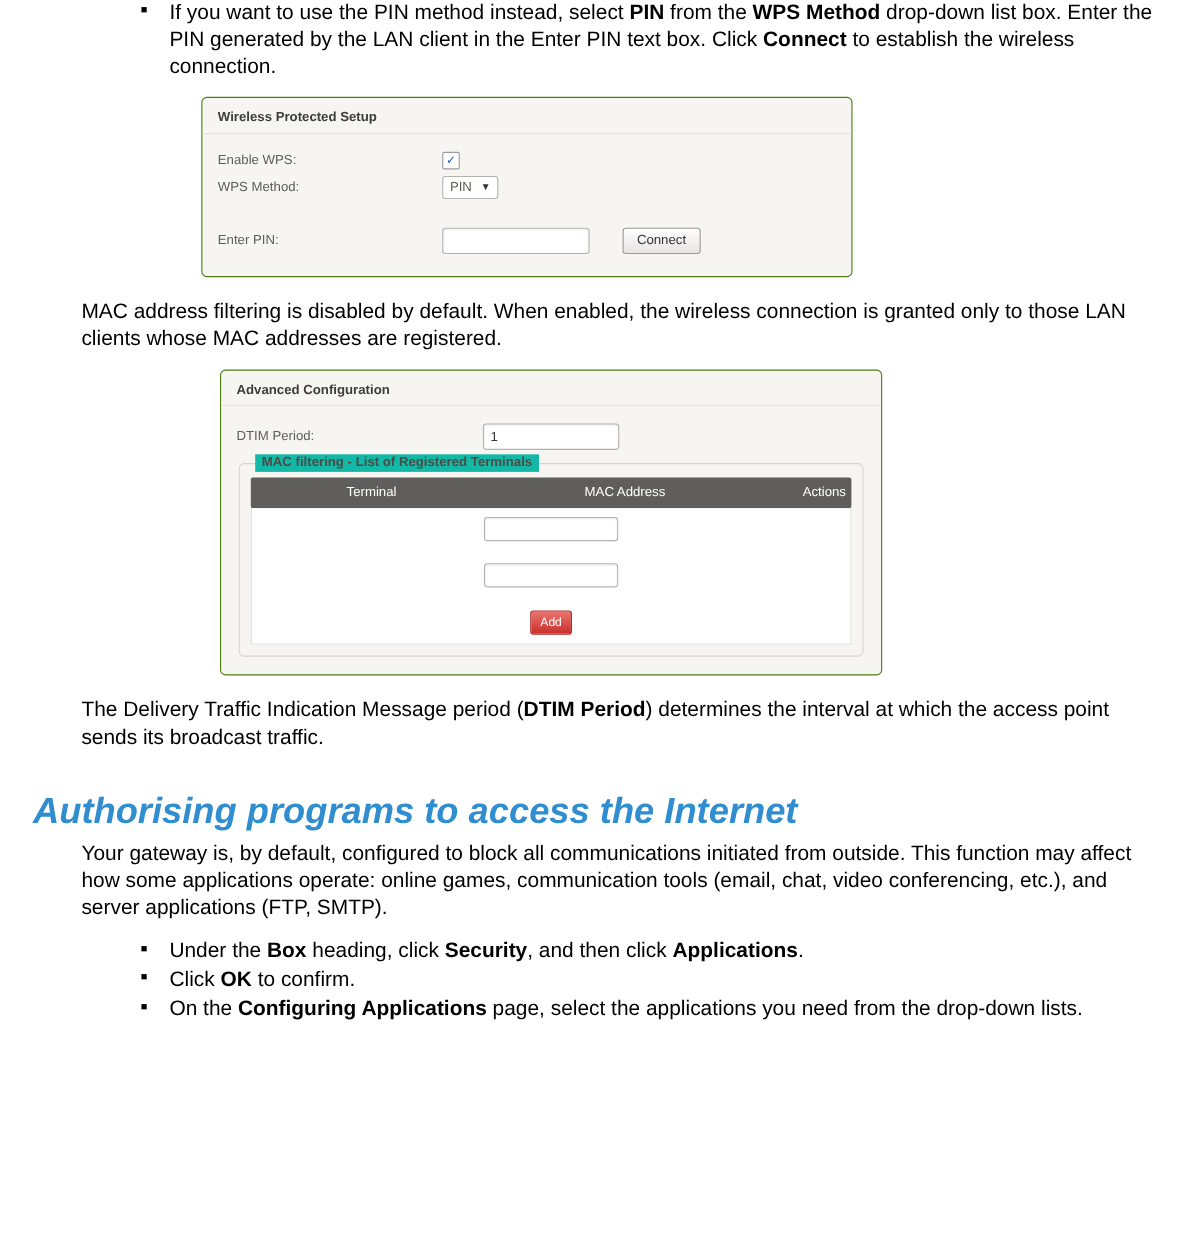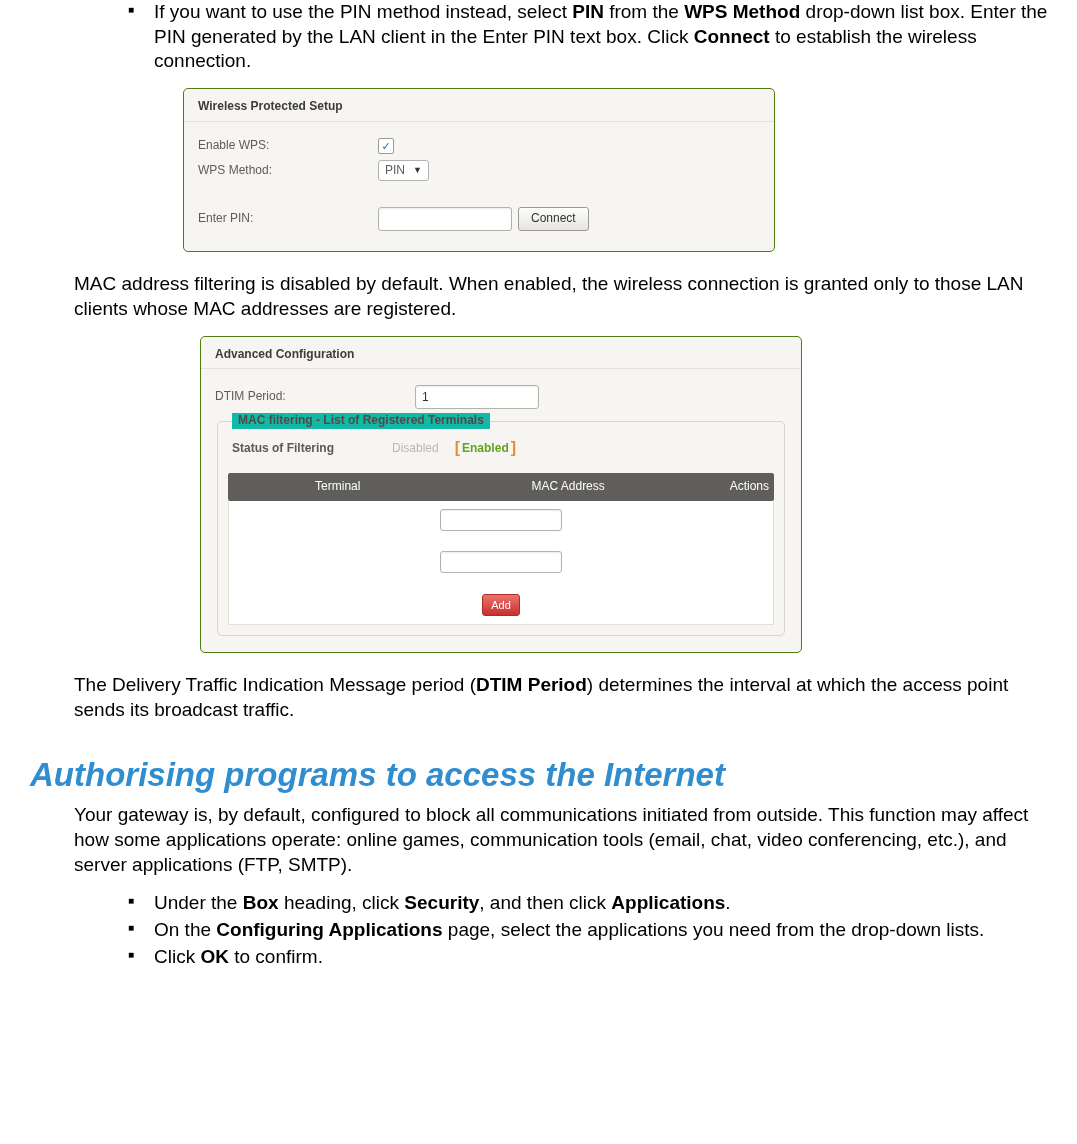--- a/index.html
+++ b/index.html
@@ -55,20 +55,21 @@
     color: #3d3c39;
     border-bottom: 1px solid #e3e1dc;
   }
   .panel-body {
     padding: 10px 14px 14px;
   }
   .row {
     display: flex;
     align-items: center;
     margin: 6px 0;
+    gap: 24px;
   }
   .row .label {
     width: 180px;
   }
   .inset-checkbox {
     width: 14px;
     height: 14px;
     background: #fff;
     border: 1px solid #9b9a96;
     display: inline-flex;
@@ -255,29 +256,20 @@
     <div class="panel-head">Advanced Configuration</div>
     <div class="panel-body">
       <div class="row">
         <span class="label" style="width:200px;">DTIM Period:</span>
         <span class="txt-input" style="width:110px;">1</span>
       </div>
 
       <div class="fieldset">
         <div class="legend">MAC filtering - List of Registered Terminals</div>
 
-        <div class="status-row">
-          <span class="slabel">Status of Filtering</span>
-          <span class="disabled-text">Disabled</span>
-          <span class="enabled-pill">
-            <span class="bracket">[</span>
-            <span>Enabled</span>
-            <span class="bracket">]</span>
-          </span>
-        </div>
 
         <div class="tbl-head">
           <div class="col1">Terminal</div>
           <div class="col2">MAC Address</div>
           <div class="col3">Actions</div>
         </div>
         <div class="tbl-row">
           <div class="col1"><span class="cell-input"></span></div>
           <div class="col2"><span class="cell-input"></span></div>
           <div class="col3"><span class="add-btn">Add</span></div>
@@ -293,20 +285,20 @@
   <h2 class="section">Authorising programs to access the Internet</h2>
 
   <div class="para" style="margin-top:4px;">Your gateway is, by default, configured to block all communications initiated from outside. This function may affect how some applications operate: online games, communication tools (email, chat, video conferencing, etc.), and server applications (FTP, SMTP).</div>
 
 
   <ul class="bullets" style="padding-left:58px;">
     <li>
       <span>Under the </span><b>Box</b><span> heading, click </span><b>Security</b><span>, and then click </span><b>Applications</b><span>.</span>
     </li>
     <li>
+      <span>Click </span><b>OK</b><span> to confirm.</span>
+    </li>
+    <li>
       <span>On the </span><b>Configuring Applications</b><span> page, select the applications you need from the drop-down lists.</span>
     </li>
-    <li>
-      <span>Click </span><b>OK</b><span> to confirm.</span>
-    </li>
   </ul>
 
 </div>
 
 </body></html>

